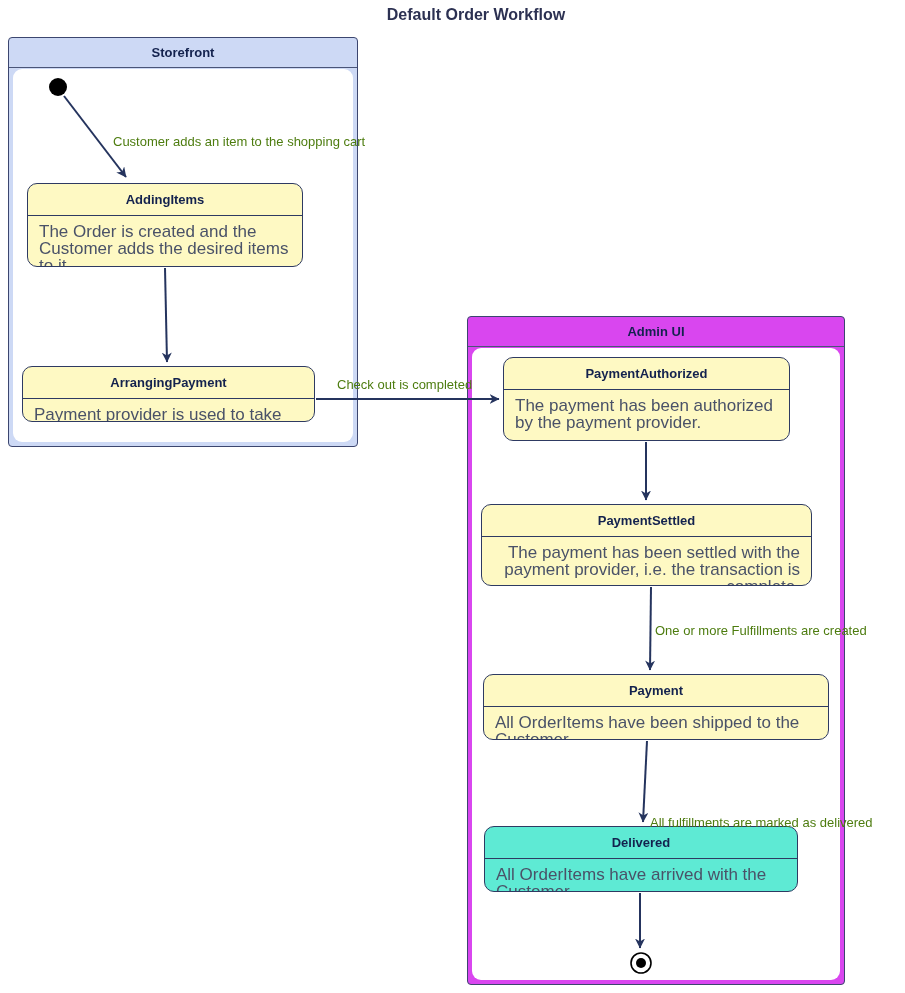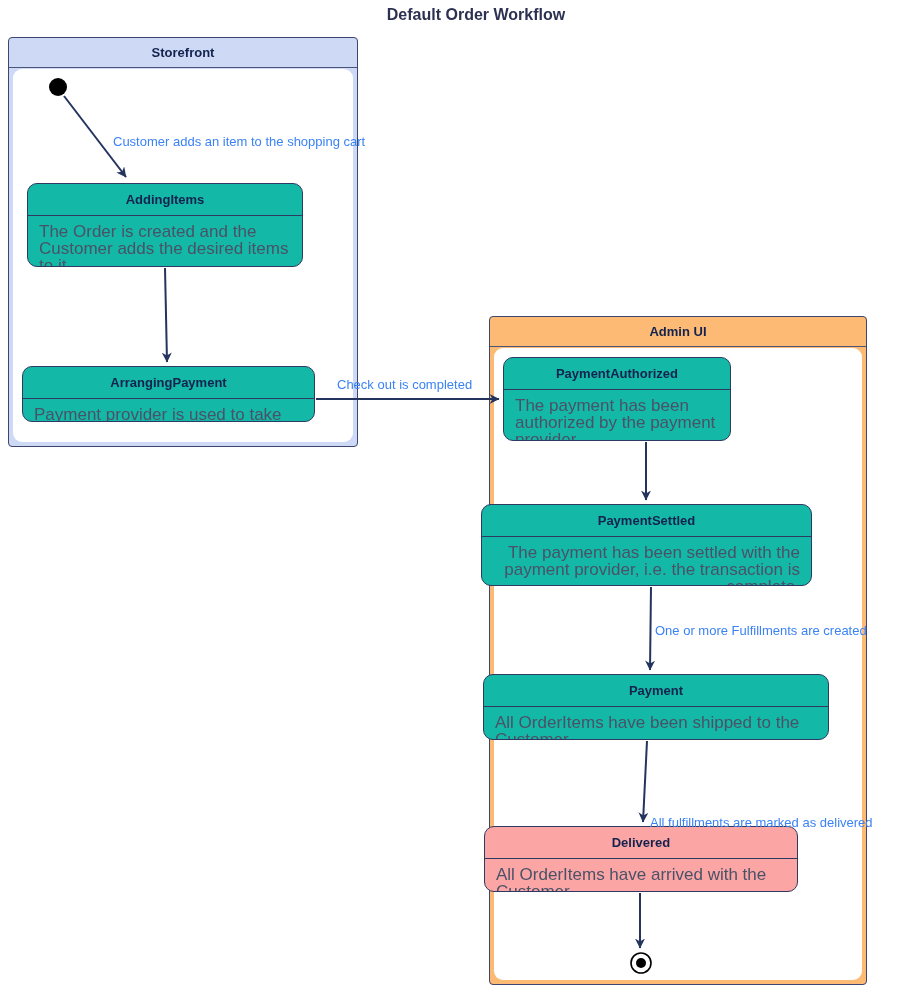--- a/index.html
+++ b/index.html
@@ -44,26 +44,26 @@
     font-weight: 700;
     color: #13224e;
   }
   .container-body {
     position: absolute;
     left: 4px; right: 4px; top: 31px; bottom: 4px;
     background: #ffffff;
     border-radius: 9px;
   }
   .container.storefront { left: 8px;  top: 37px;  width: 350px; height: 410px; background: #cdd9f5; }
-  .container.adminui    { left: 489px; top: 316px; width: 378px; height: 669px; background: #fdba74; text-align: right; }
+  .container.adminui    { left: 467px; top: 316px; width: 378px; height: 669px; background: #d946ef; text-align: right; }
 
   
   .state {
     position: absolute;
-    background: #14b8a6;
+    background: #fef9c3;
     border: 1.5px solid #2e3a62;
     border-radius: 10px;
     z-index: 3;
     overflow: hidden;
   }
   .state-head {
     height: 32px;
     border-bottom: 1px solid #2e3a62;
     display: flex;
     align-items: center;
@@ -71,34 +71,34 @@
     font-size: 13px;
     font-weight: 700;
     color: #13224e;
   }
   .state-body {
     padding: 7px 11px;
     font-size: 17px;
     line-height: 17px;
     color: #4a5268;
   }
-  .state.green { background: #fca5a5; }
+  .state.green { background: #5eead4; }
 
   .state.addingitems       { left: 27px;  top: 183px; width: 276px; height: 84px; }
   .state.arrangingpayment  { left: 22px;  top: 366px; width: 293px; height: 56px; }
-  .state.paymentauthorized { left: 503px; top: 357px; width: 228px; height: 84px; }
+  .state.paymentauthorized { left: 503px; top: 357px; width: 287px; height: 84px; }
   .state.paymentsettled    { left: 481px; top: 504px; width: 331px; height: 82px; text-align: right; }
   .state.shipped           { left: 483px; top: 674px; width: 346px; height: 66px; }
   .state.delivered         { left: 484px; top: 826px; width: 314px; height: 66px; }
 
   
   .edge-label {
     position: absolute;
     font-size: 13px;
-    color: #3b82f6;
+    color: #4d7c0f;
     white-space: nowrap;
     z-index: 4;
   }
   .edge-label.e1 { left: 113px; top: 134px; }
   .edge-label.e2 { left: 337px; top: 377px; }
   .edge-label.e3 { left: 655px; top: 623px; }
   .edge-label.e4 { left: 650px; top: 775px; margin-top: 40px; }
 
   .edges-layer {
     position: absolute;

